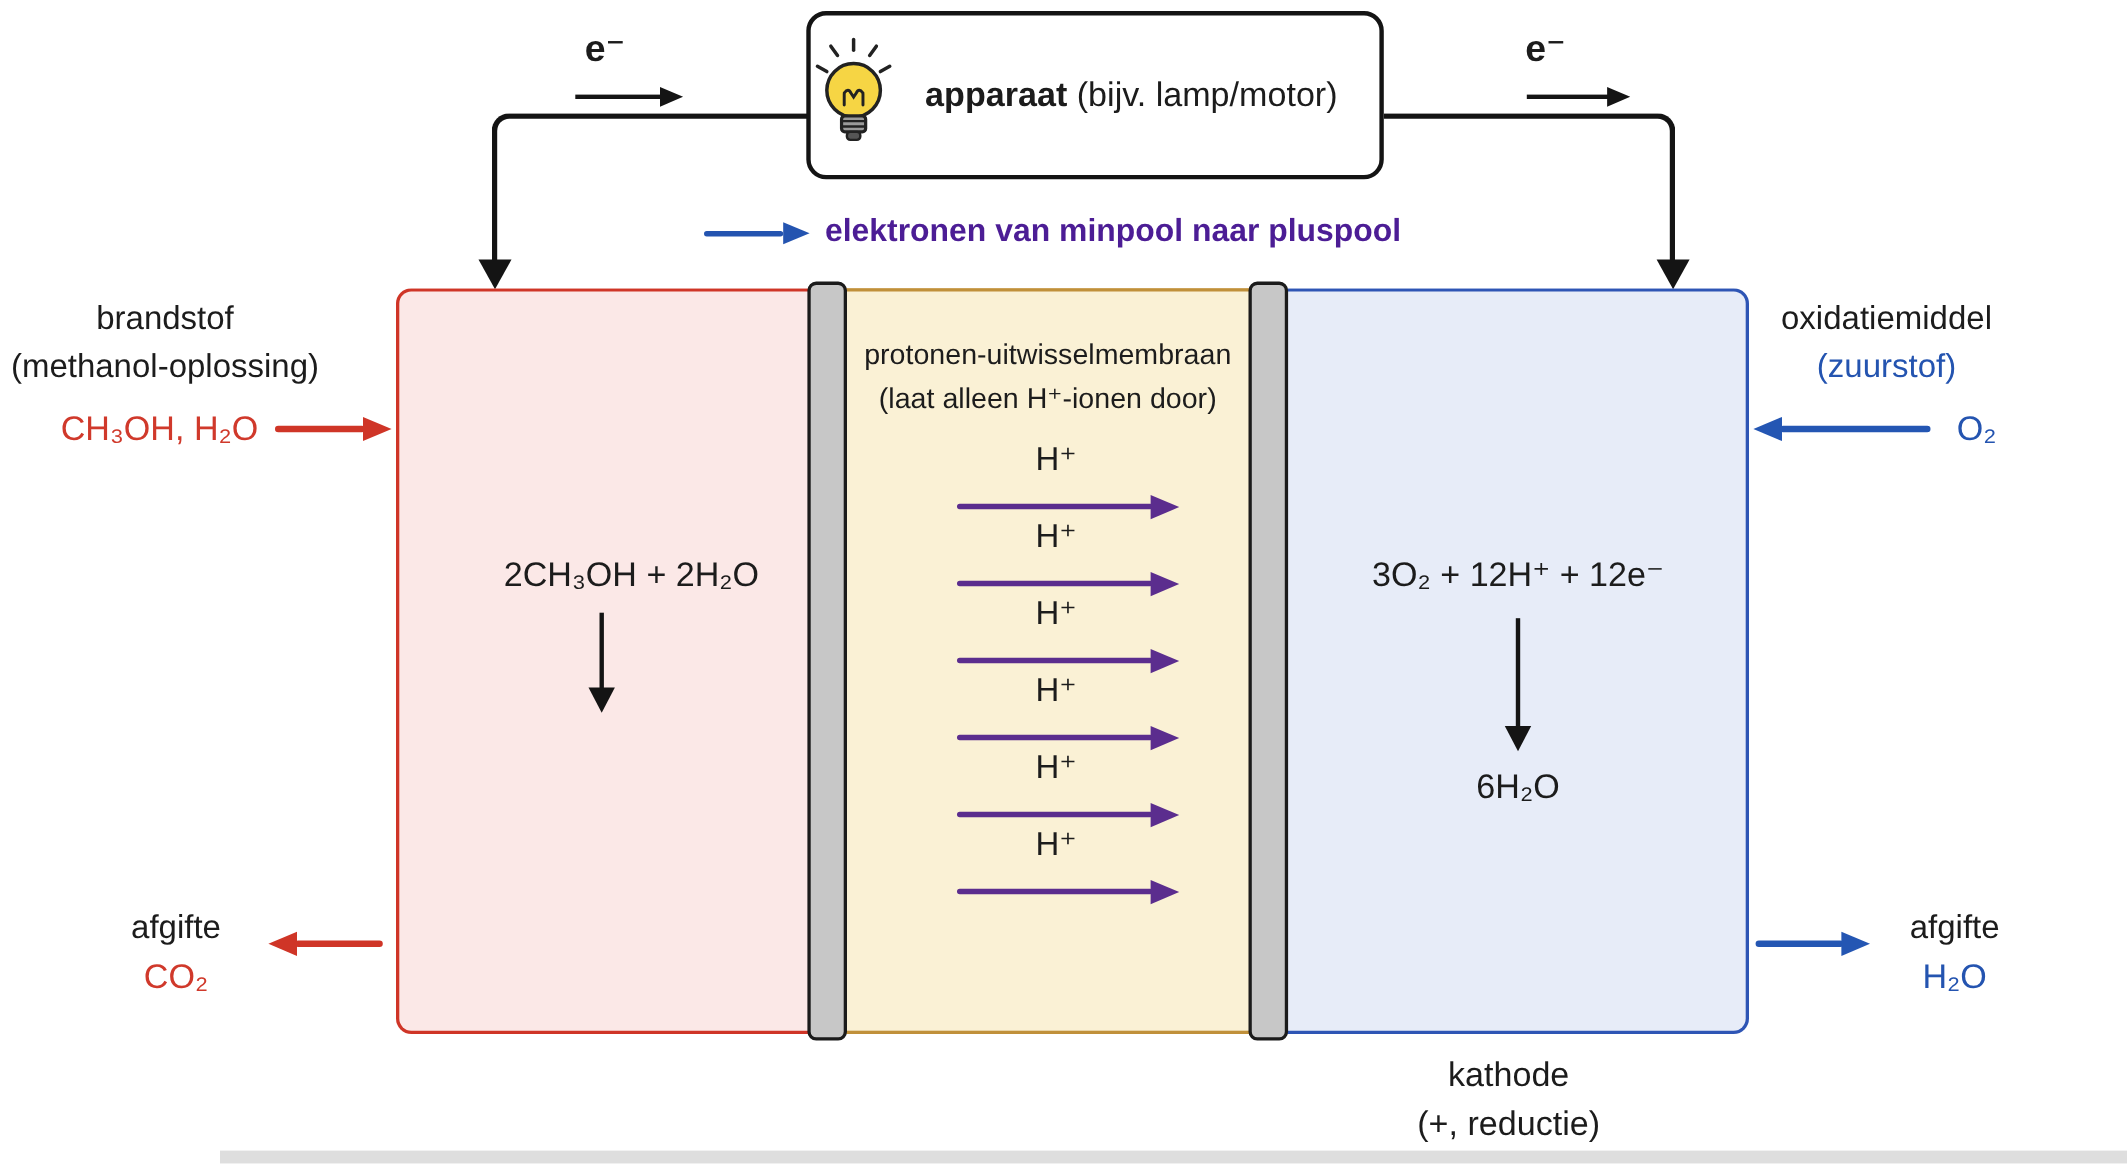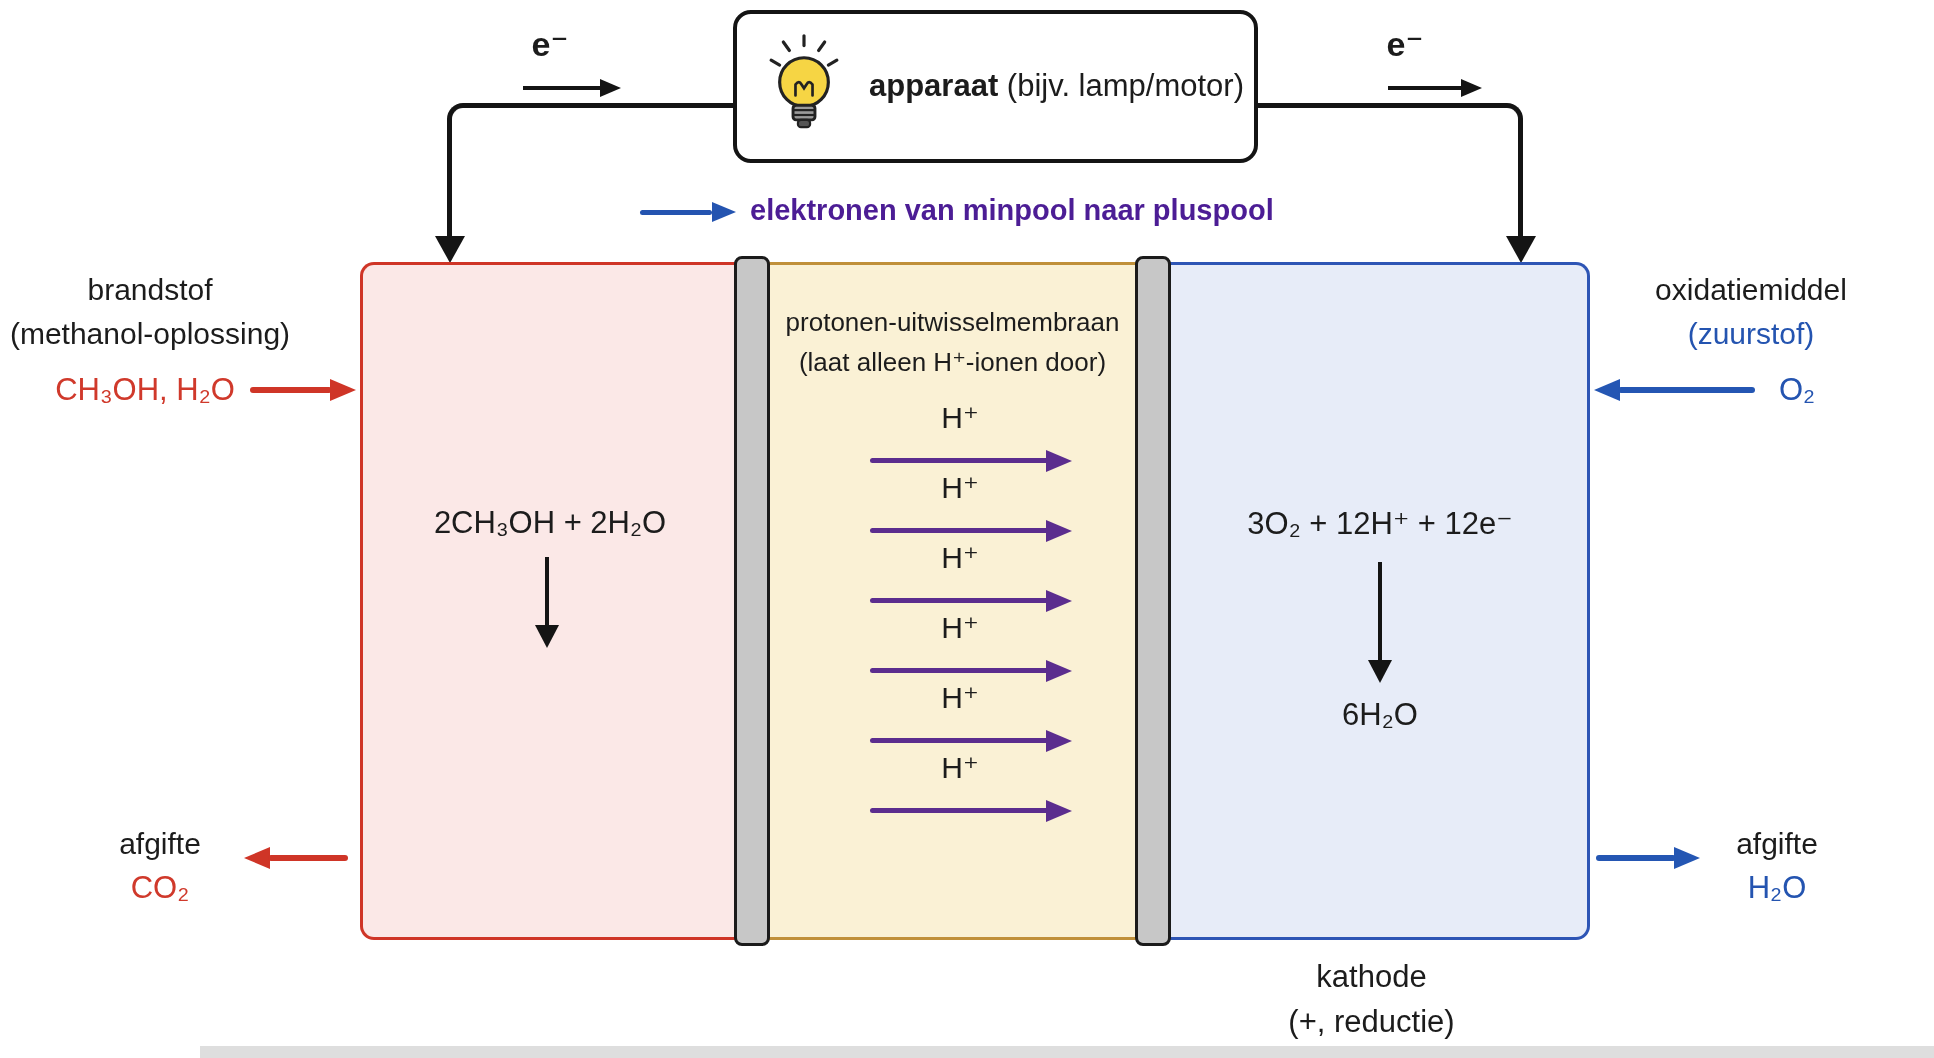--- a/index.html
+++ b/index.html
@@ -2,21 +2,21 @@
 <html><head>
 <meta charset="utf-8">
 <style>
   html,body{margin:0;padding:0;background:#ffffff;}
   body{font-family:"Liberation Sans","DejaVu Sans",sans-serif;color:#1c1c1c;}
   #stage{position:relative;width:1934px;height:1058px;background:#ffffff;overflow:hidden;}
   .abs{position:absolute;}
   .ctr{text-align:center;}
   
   .device-box{left:733px;top:10px;width:525px;height:153px;border:4px solid #141414;border-radius:18px;
-    background:#ffffff;display:flex;align-items:center;box-sizing:border-box;padding-left:28px;}
+    background:#ffffff;display:flex;align-items:center;box-sizing:border-box;}
   .device-text{margin-left:26px;font-size:31px;line-height:1.45;}
   .device-text .b{font-weight:bold;}
   
   .wire-left{left:447px;top:103px;width:288px;height:140px;border-left:5px solid #141414;border-top:5px solid #141414;
     border-top-left-radius:16px;box-sizing:border-box;}
   .wire-right{left:1258px;top:103px;width:265px;height:140px;border-right:5px solid #141414;border-top:5px solid #141414;
     border-top-right-radius:16px;box-sizing:border-box;}
   .tri-down-big{width:0;height:0;border-left:15px solid transparent;border-right:15px solid transparent;border-top:27px solid #141414;}
   .eminus{font-size:34px;font-weight:bold;}
   .shaft{background:#141414;}
@@ -99,21 +99,21 @@
   <div class="abs flow-label" style="left:750px;top:194px;">elektronen van minpool naar pluspool</div>
 
   <div class="abs ctr side-label" style="left:0px;top:268px;width:300px;">
     <div>brandstof</div>
     <div>(methanol-oplossing)</div>
   </div>
   <div class="abs ctr formula red" style="left:0px;top:372px;width:290px;">CH₃OH, H₂O</div>
   <div class="abs io-shaft-red" style="left:250px;top:387px;width:82px;"></div>
   <div class="abs tri-right-red" style="left:330px;top:379px;"></div>
 
-  <div class="abs ctr side-label" style="left:1604px;top:268px;width:294px;">
+  <div class="abs ctr side-label" style="left:1568px;top:268px;width:294px;">
     <div>oxidatiemiddel</div>
     <div class="blue">(zuurstof)</div>
   </div>
   <div class="abs ctr formula blue" style="left:1650px;top:372px;width:294px;">O₂</div>
   <div class="abs tri-left-blue" style="left:1594px;top:379px;"></div>
   <div class="abs io-shaft-blue" style="left:1618px;top:387px;width:137px;"></div>
 
   <div class="abs cell">
     <div class="panel panel-anode"></div>
     <div class="panel panel-membrane"></div>
@@ -140,21 +140,21 @@
         <div class="proton-shaft" style="top: 406px;"></div>
         <div class="proton-head" style="top: 398px;"></div>
         <div class="proton-label" style="top: 418px;">H⁺</div>
         <div class="proton-shaft" style="top: 476px;"></div>
         <div class="proton-head" style="top: 468px;"></div>
         <div class="proton-label" style="top: 488px;">H⁺</div>
         <div class="proton-shaft" style="top: 546px;"></div>
         <div class="proton-head" style="top: 538px;"></div>
       </div>
 
-    <div class="abs ctr reaction" style="left:0px;top:243px;width:380px;">2CH₃OH + 2H₂O</div>
+    <div class="abs ctr reaction" style="left:0px;top:243px;width:380px;padding-left:24px;">2CH₃OH + 2H₂O</div>
     <div class="rx-shaft" style="left:185px;top:295px;height:70px;"></div>
     <div class="abs tri-down-rx" style="left:175px;top:363px;"></div>
 
     <div class="abs ctr reaction" style="left:800px;top:243px;width:440px;">3O₂ + 12H⁺ + 12e⁻</div>
     <div class="rx-shaft" style="left:1018px;top:300px;height:100px;"></div>
     <div class="abs tri-down-rx" style="left:1008px;top:398px;"></div>
     <div class="abs ctr reaction" style="left:800px;top:435px;width:440px;">6H₂O</div>
   </div>
 
   <div class="abs ctr side-label" style="left:0px;top:822px;width:320px;">

